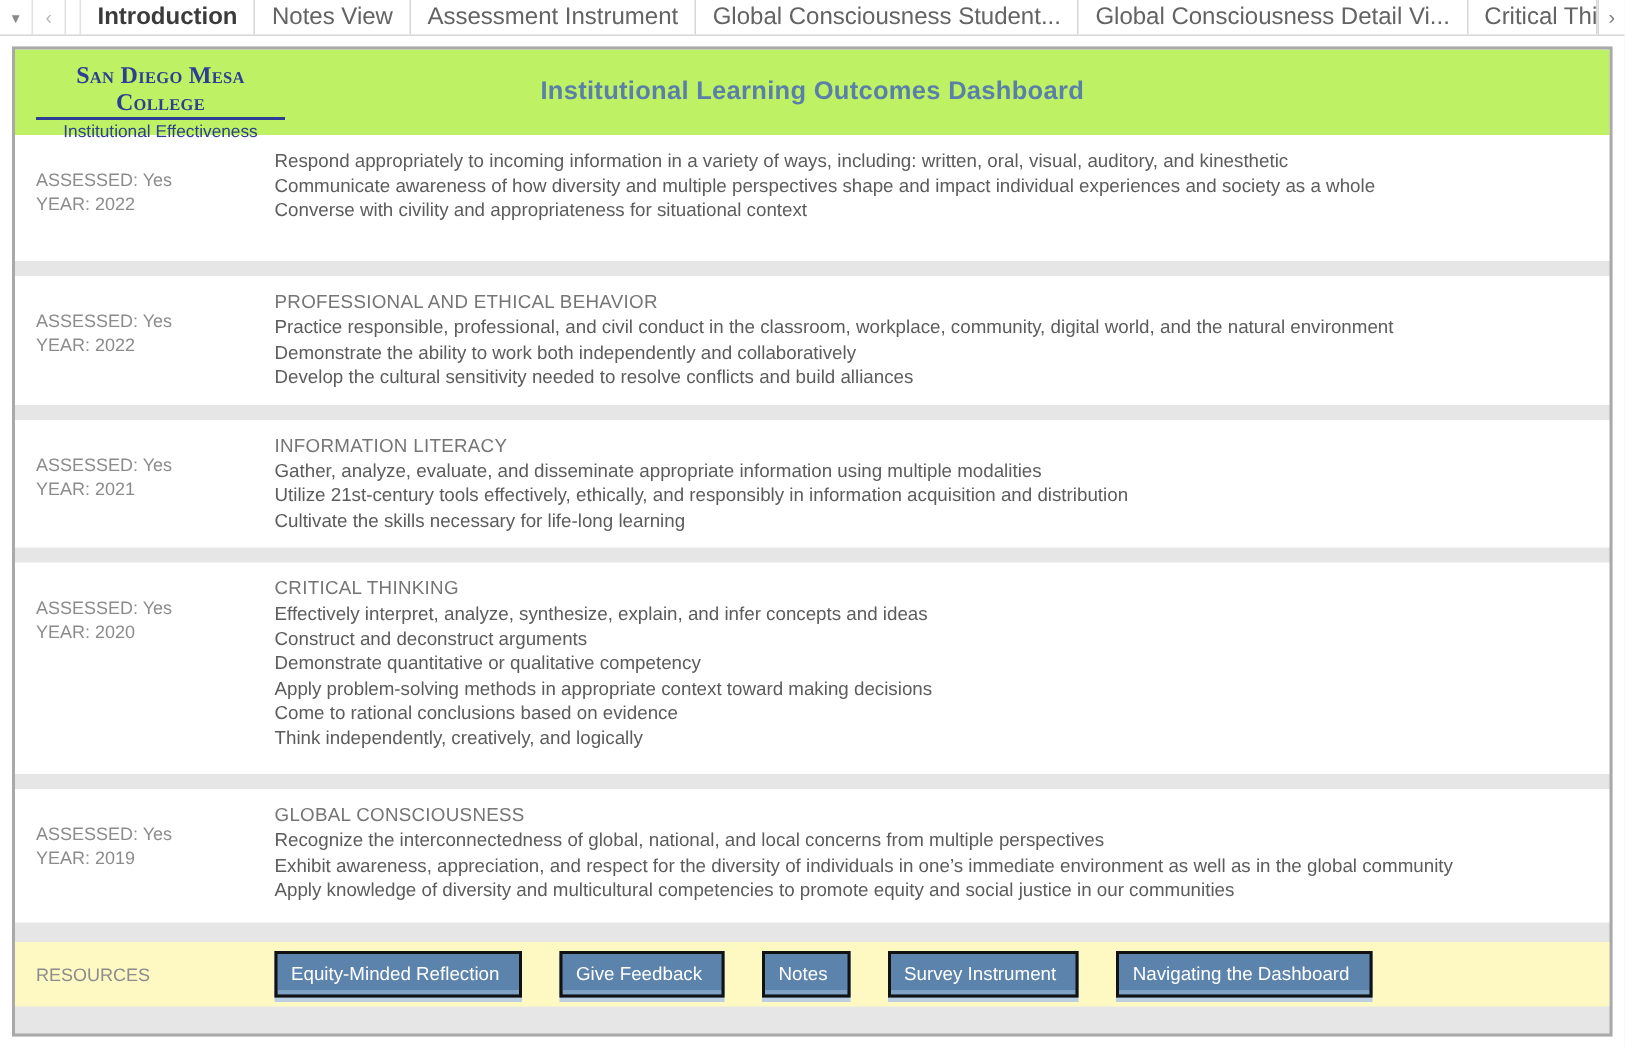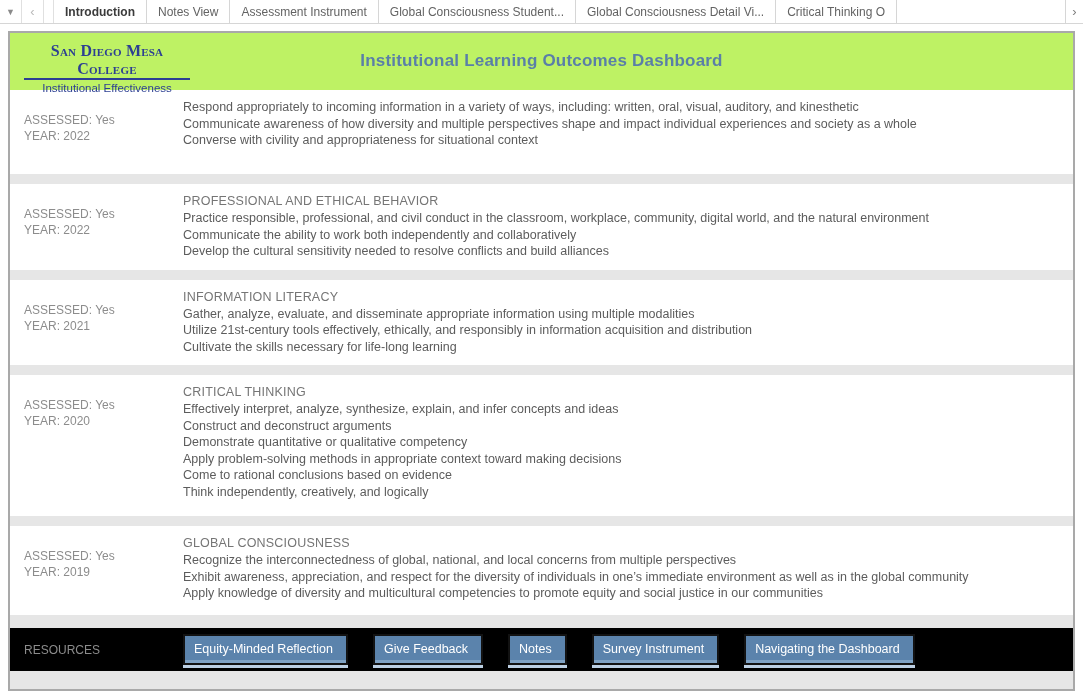--- a/index.html
+++ b/index.html
@@ -4,42 +4,42 @@
 <style>
   * { margin:0; padding:0; box-sizing:border-box; }
   html,body { width:1083px; height:698px; background:#ffffff; font-family:"Liberation Sans", sans-serif; overflow:hidden; }
 
   
   .tabbar { position:absolute; left:0; top:0; width:1083px; height:24px; background:#fff; border-bottom:1px solid #d6d6d6; display:flex; align-items:stretch; }
   .nav-btn { width:22px; display:flex; align-items:center; justify-content:center; color:#8a8a8a; font-size:9px; cursor:pointer; border-right:1px solid #e0e0e0; }
   .nav-btn.prev { color:#b9b9b9; font-size:13px; }
   .nav-spacer { width:10px; border-right:1px solid #e0e0e0; }
   .tabs { display:flex; flex:1; overflow:hidden; }
-  .tab { display:flex; align-items:center; padding:0 11px; font-size:12px; color:#636363; border-right:1px solid #d6d6d6; white-space:nowrap; cursor:pointer; }
+  .tab { display:flex; align-items:center; padding:0 11px; font-size:16px; color:#636363; border-right:1px solid #d6d6d6; white-space:nowrap; cursor:pointer; }
   .tab.active { color:#3b3b3b; font-weight:bold; }
   .tab.clipped { overflow:hidden; }
   .next-btn { width:18px; display:flex; align-items:center; justify-content:center; color:#7d7d7d; font-size:13px; border-left:1px solid #d6d6d6; cursor:pointer; }
 
   
   .dash { position:absolute; left:8px; top:31px; width:1067px; height:660px; background:#e6e6e6; border:2px solid #a9a9a9; overflow:hidden; }
 
   .dash-header { height:57px; position:relative; background:#bef264; }
   .logo { position:absolute; left:14px; top:9px; width:166px; text-align:center; }
   .logo-line1 { font-family:"Liberation Serif", serif; font-variant:small-caps; font-weight:600; font-size:16px; letter-spacing:.2px; color:#2c3f92; border-bottom:2px solid #2c3f92; padding-bottom:0; line-height:18px; }
   .logo-line2 { font-size:11.5px; color:#2c3f92; line-height:15px; margin-top:1px; }
   .dash-title { position:absolute; left:0; right:0; top:18px; text-align:center; font-size:17px; font-weight:600; color:#5a7fa8; letter-spacing:.2px; }
 
   .row { background:#ffffff; display:flex; margin-bottom:10px; }
   .label-col { width:168px; flex:none; padding:22px 0 0 14px; font-size:12px; color:#8c8c8c; line-height:16px; }
   .content-col { flex:1; padding:9px 10px 10px 5px; }
   .outcome-name { font-size:12.5px; color:#757575; line-height:17px; letter-spacing:.2px; }
   .outcome-line { font-size:12.5px; color:#5c5c5c; line-height:16.5px; }
   .r1 { min-height:84px; } .r2 { min-height:82px; } .r3 { min-height:83px; } .r4 { min-height:141px; } .r5 { min-height:89px; margin-bottom:13px; }
 
-  .resources-row { background:#000000; height:43px; display:flex; align-items:center; }
+  .resources-row { background:#fef9c3; height:43px; display:flex; align-items:center; }
   .resources-label { width:168px; flex:none; padding-left:14px; font-size:12px; color:#8c8c8c; }
   .buttons { flex:1; display:flex; align-items:center; gap:25px; padding-left:5px; }
   .res-btn { height:31px; background:#5b83ac; border:2px solid #121212; color:#ffffff; font-size:12.5px; font-family:"Liberation Sans", sans-serif; padding:0 13px 2px 9px; cursor:pointer; box-shadow:0 3px 0 #bccfe2, inset 0 -3px 0 #7fa2c4; text-align:left; white-space:nowrap; }
 </style>
 </head>
 <body>
 
 <div class="tabbar">
   <div class="nav-btn">
       <span>▼</span>
@@ -96,21 +96,21 @@
         </div>
   </div>
       <div class="row r2">
     <div class="label-col">
       <div>ASSESSED: Yes</div>
       <div>YEAR: 2022</div>
     </div>
     <div class="content-col">
       <div class="outcome-name">PROFESSIONAL AND ETHICAL BEHAVIOR</div>
     <div class="outcome-line">Practice responsible, professional, and civil conduct in the classroom, workplace, community, digital world, and the natural environment</div>
-          <div class="outcome-line">Communicate the ability to work both independently and collaboratively</div>
+          <div class="outcome-line">Demonstrate the ability to work both independently and collaboratively</div>
           <div class="outcome-line">Develop the cultural sensitivity needed to resolve conflicts and build alliances</div>
         </div>
   </div>
       <div class="row r3">
     <div class="label-col">
       <div>ASSESSED: Yes</div>
       <div>YEAR: 2021</div>
     </div>
     <div class="content-col">
       <div class="outcome-name">INFORMATION LITERACY</div>

